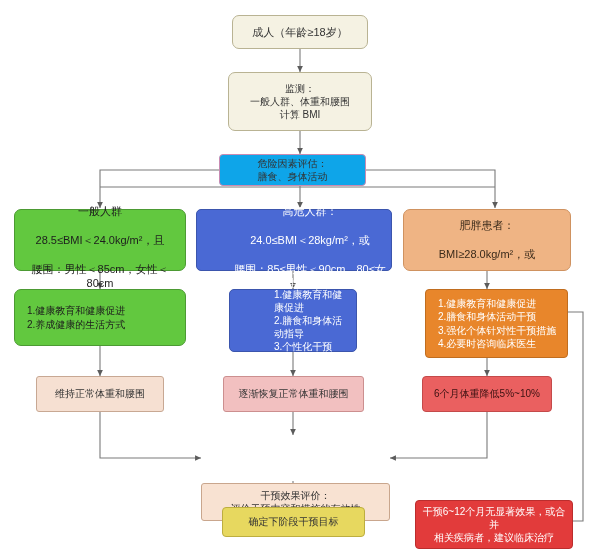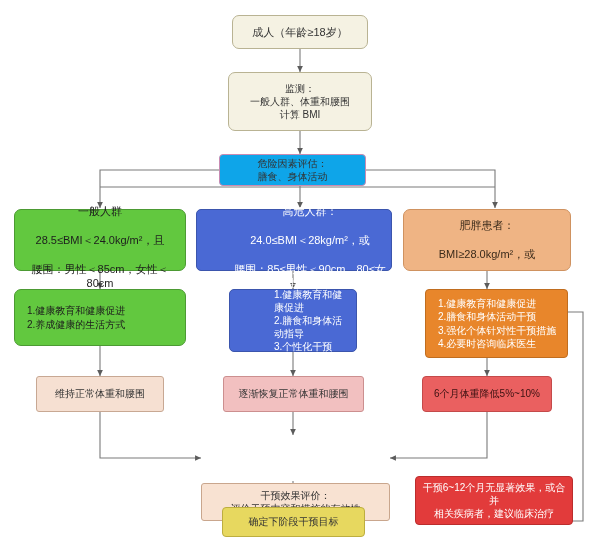--- a/index.html
+++ b/index.html
@@ -179,18 +179,18 @@
 
   <div class="node n-evalbox fs10" style="left:201px; top:435px; width:189px; height:38px;margin-top:48px;">
     <span class="txt">干预效果评价：
 评价干预内容和措施的有效性</span>
   </div>
 
   <div class="node n-yellow fs10" style="left:222px; top:507px; width:143px; height:30px;">
     <span class="txt">确定下阶段干预目标</span>
   </div>
 
-  <div class="node n-red2 fs10" style="left:415px; top:476px; width:158px; height:49px;justify-content:center;">
+  <div class="node n-red2 fs10" style="left:415px; top:500px; width:158px; height:49px;justify-content:center;">
     <span class="txt">干预6~12个月无显著效果，或合并
 相关疾病者，建议临床治疗</span>
   </div>
 
 </div>
 
 </body></html>

